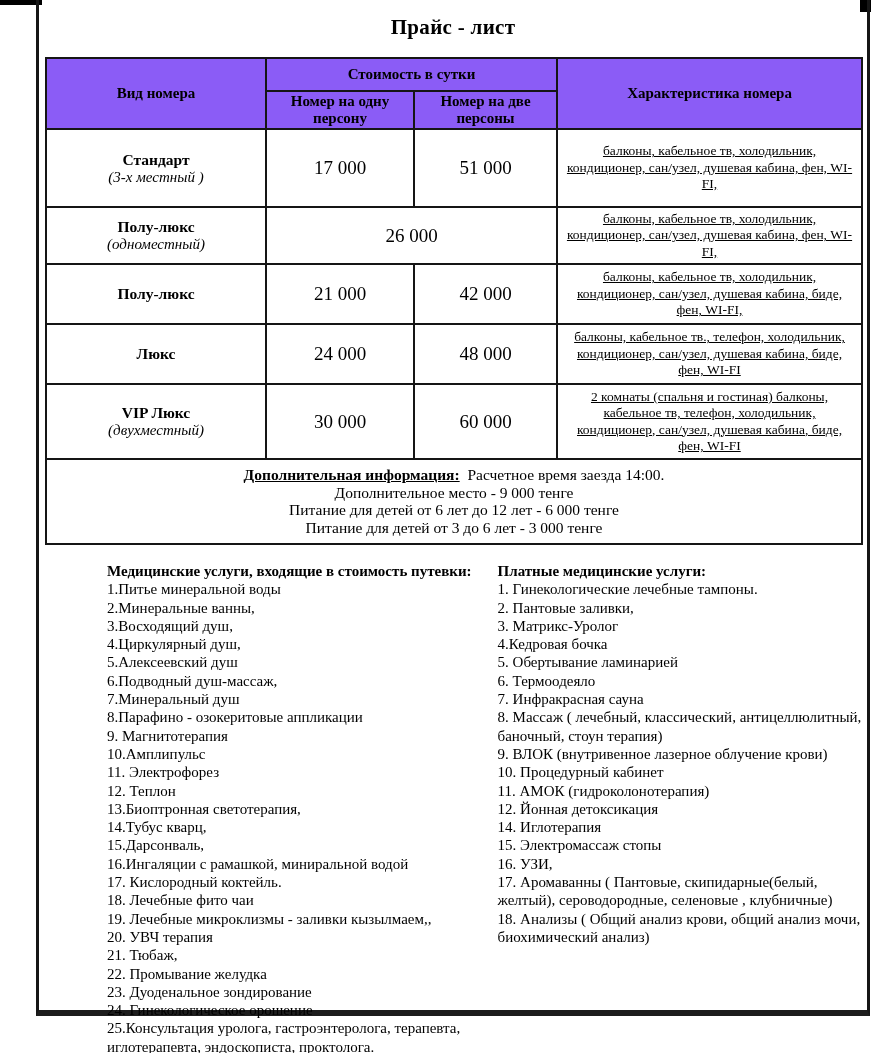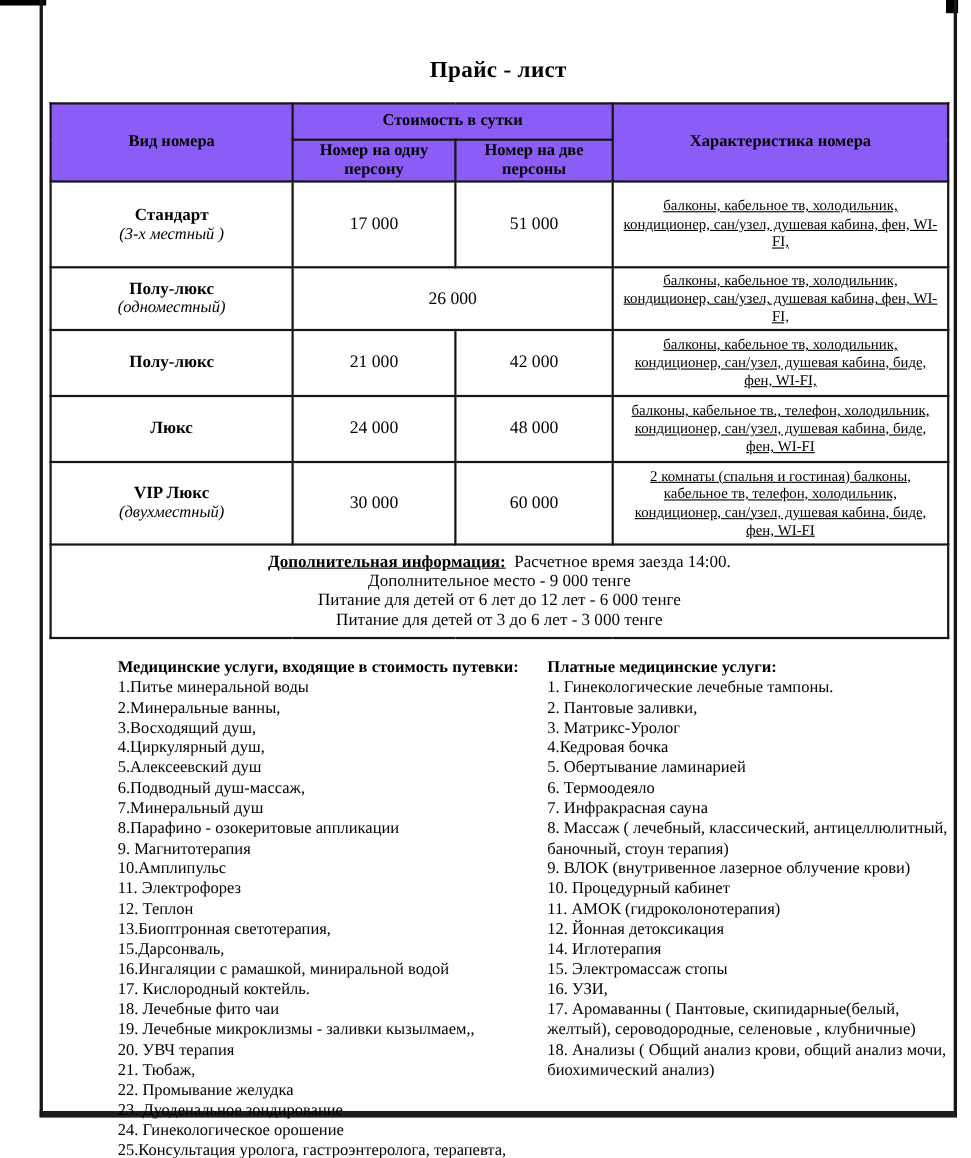--- a/index.html
+++ b/index.html
@@ -23,21 +23,20 @@
   .artifact { position: absolute; background: #000; }
   .artifact.tl { left: 0; top: 0; width: 42px; height: 5px; }
   .artifact.tr { left: 860px; top: 0; width: 11px; height: 12px; }
 
   .doc-title {
     text-align: center;
     font-weight: bold;
     font-size: 21px;
     padding-top: 15px;
     letter-spacing: 0.3px;
-    margin-top: 36px;
   }
 
   table.price-table {
     border-collapse: collapse;
     table-layout: fixed;
     margin: 17px 0 0 6px;
     width: 816px;
   }
   .price-table th, .price-table td {
     border: 2px solid #151515;
@@ -55,21 +54,21 @@
   thead tr.head-sub th { height: 38px; }
   tbody tr:nth-child(1) { height: 78px; }
   tbody tr:nth-child(2) { height: 57px; }
   tbody tr:nth-child(3) { height: 60px; }
   tbody tr:nth-child(4) { height: 60px; }
   tbody tr:nth-child(5) { height: 75px; }
 
   td.room-cell { text-align: center; }
   .room-name { display: block; font-weight: bold; font-size: 15.5px; line-height: 18px; }
   .room-sub  { display: block; font-style: italic; font-size: 15px; line-height: 17px; }
-  td.price-cell { text-align: center; font-size: 16px; }
+  td.price-cell { text-align: center; font-size: 19px; }
   td.feat-cell {
     text-align: center;
     font-size: 13.5px;
     line-height: 16.5px;
     padding: 2px 8px;
     text-decoration: underline;
   }
   td.addinfo-cell { padding: 6px 4px 7px 4px; }
   .addinfo { text-align: center; font-size: 15.5px; line-height: 17.5px; }
   .addinfo-label { font-weight: bold; text-decoration: underline; }
@@ -180,20 +179,21 @@
           <div>4.Циркулярный душ,</div>
           <div>5.Алексеевский душ</div>
           <div>6.Подводный душ-массаж,</div>
           <div>7.Минеральный душ</div>
           <div>8.Парафино - озокеритовые аппликации</div>
           <div>9. Магнитотерапия</div>
           <div>10.Амплипульс</div>
           <div>11. Электрофорез</div>
           <div>12. Теплон</div>
           <div>13.Биоптронная светотерапия,</div>
+          <div>14.Тубус кварц,</div>
           <div>15.Дарсонваль,</div>
           <div>16.Ингаляции с рамашкой, миниральной водой</div>
           <div>17. Кислородный коктейль.</div>
           <div>18. Лечебные фито чаи</div>
           <div>19. Лечебные микроклизмы - заливки кызылмаем,,</div>
           <div>20. УВЧ терапия</div>
           <div>21. Тюбаж,</div>
           <div>22. Промывание желудка</div>
           <div>23. Дуоденальное зондирование</div>
           <div>24. Гинекологическое орошение</div>

